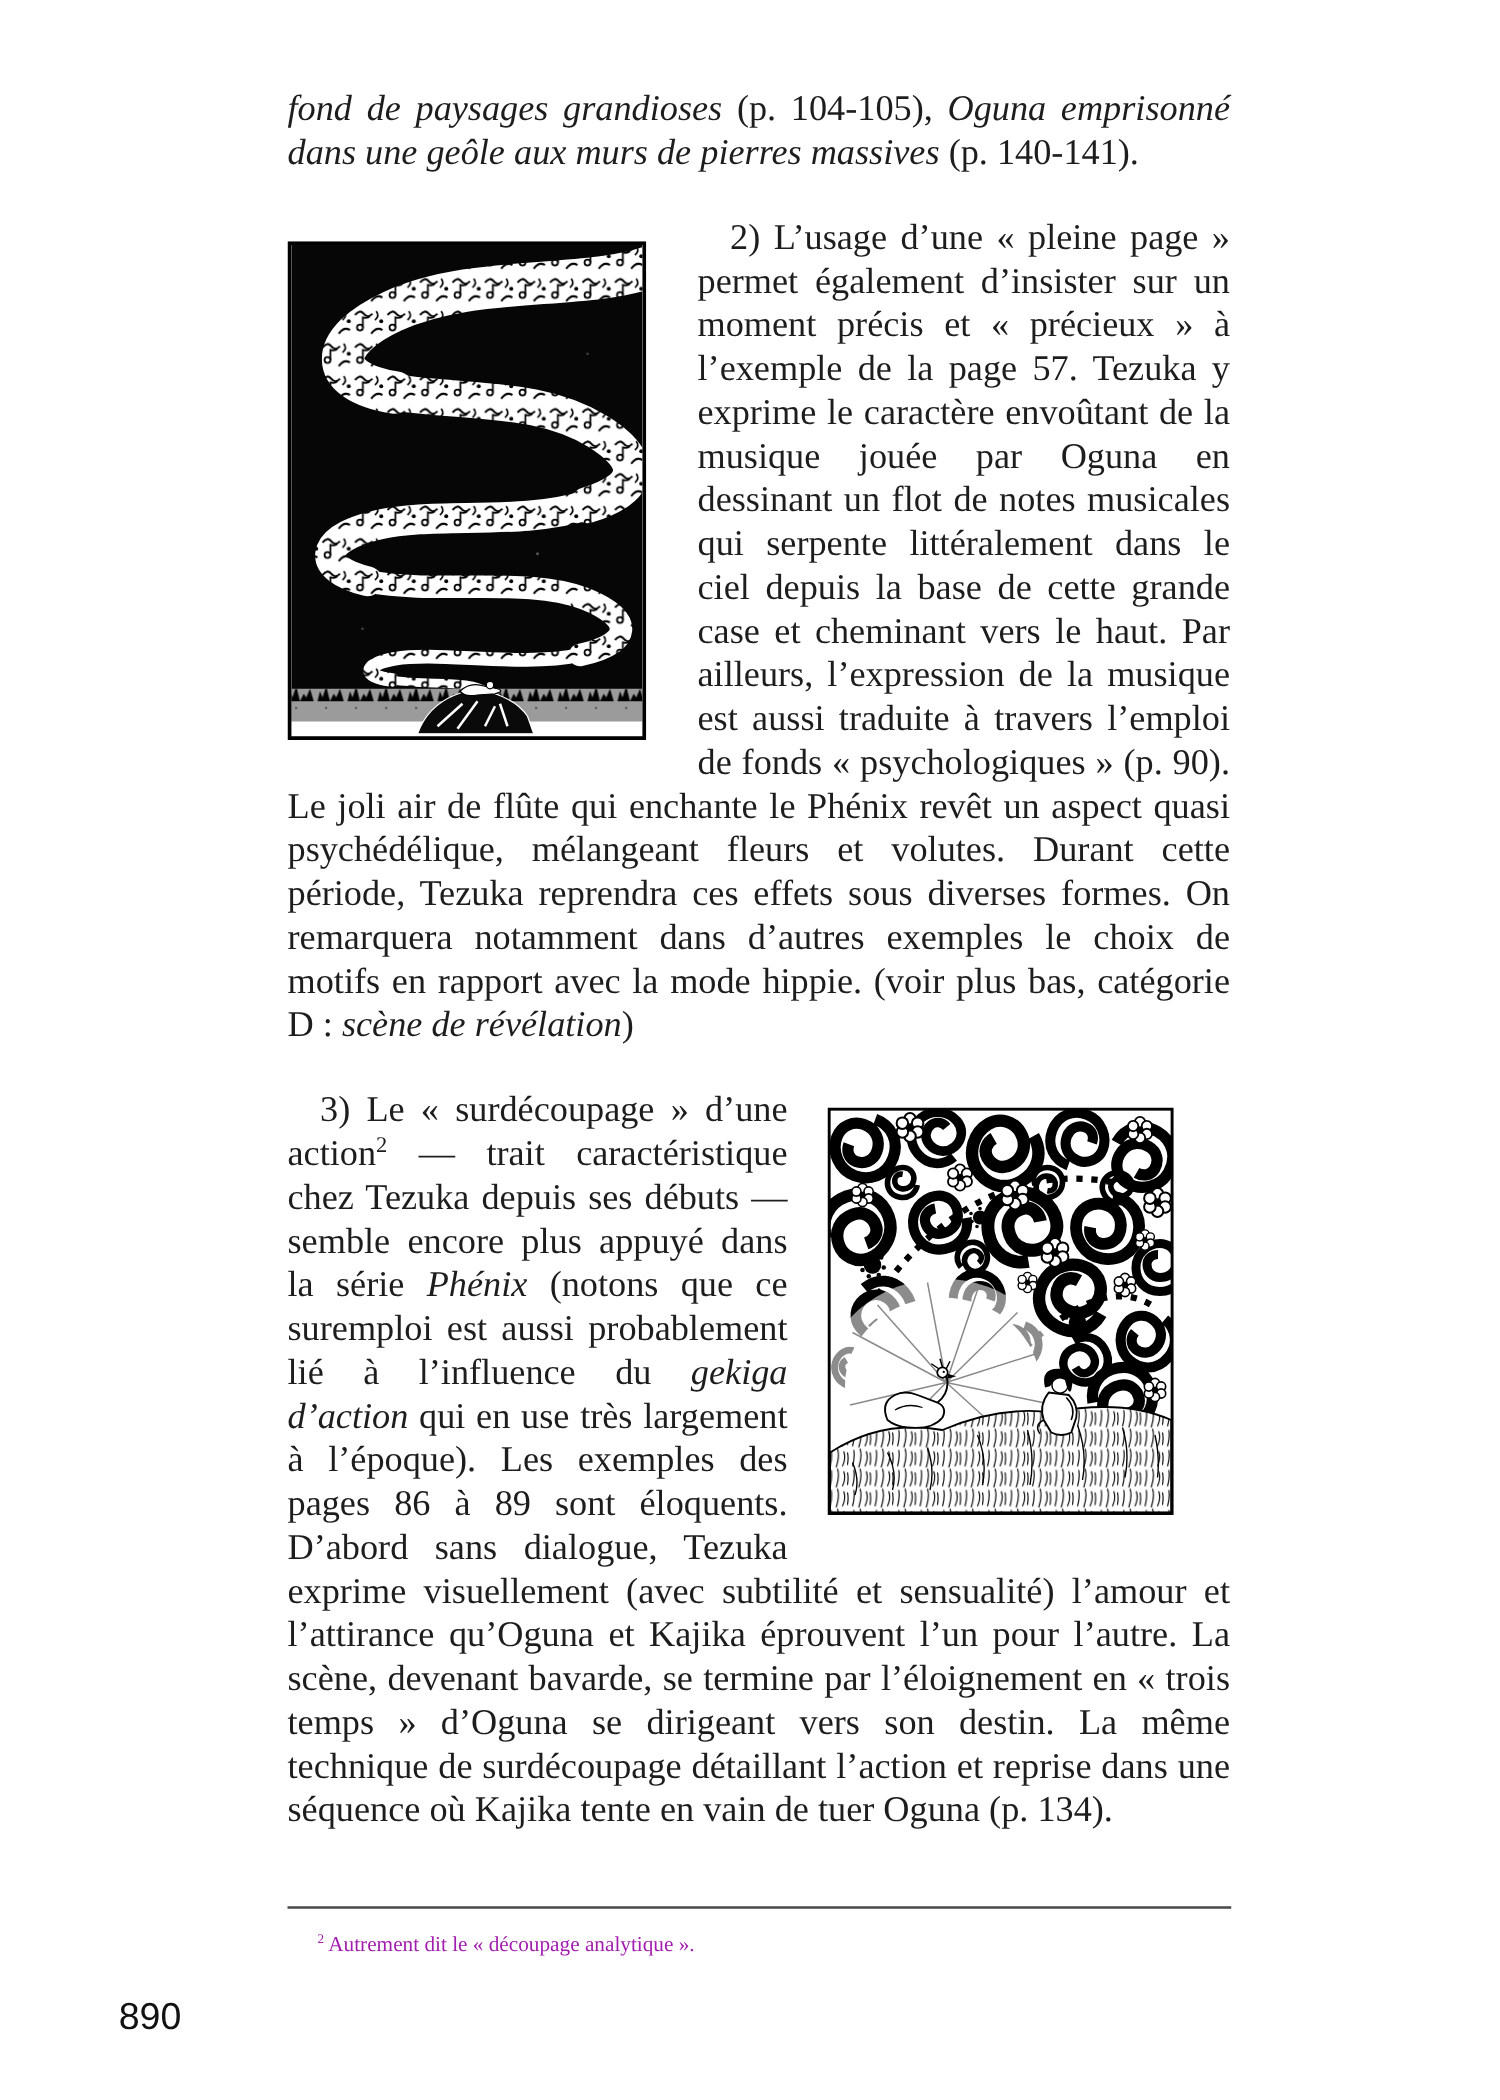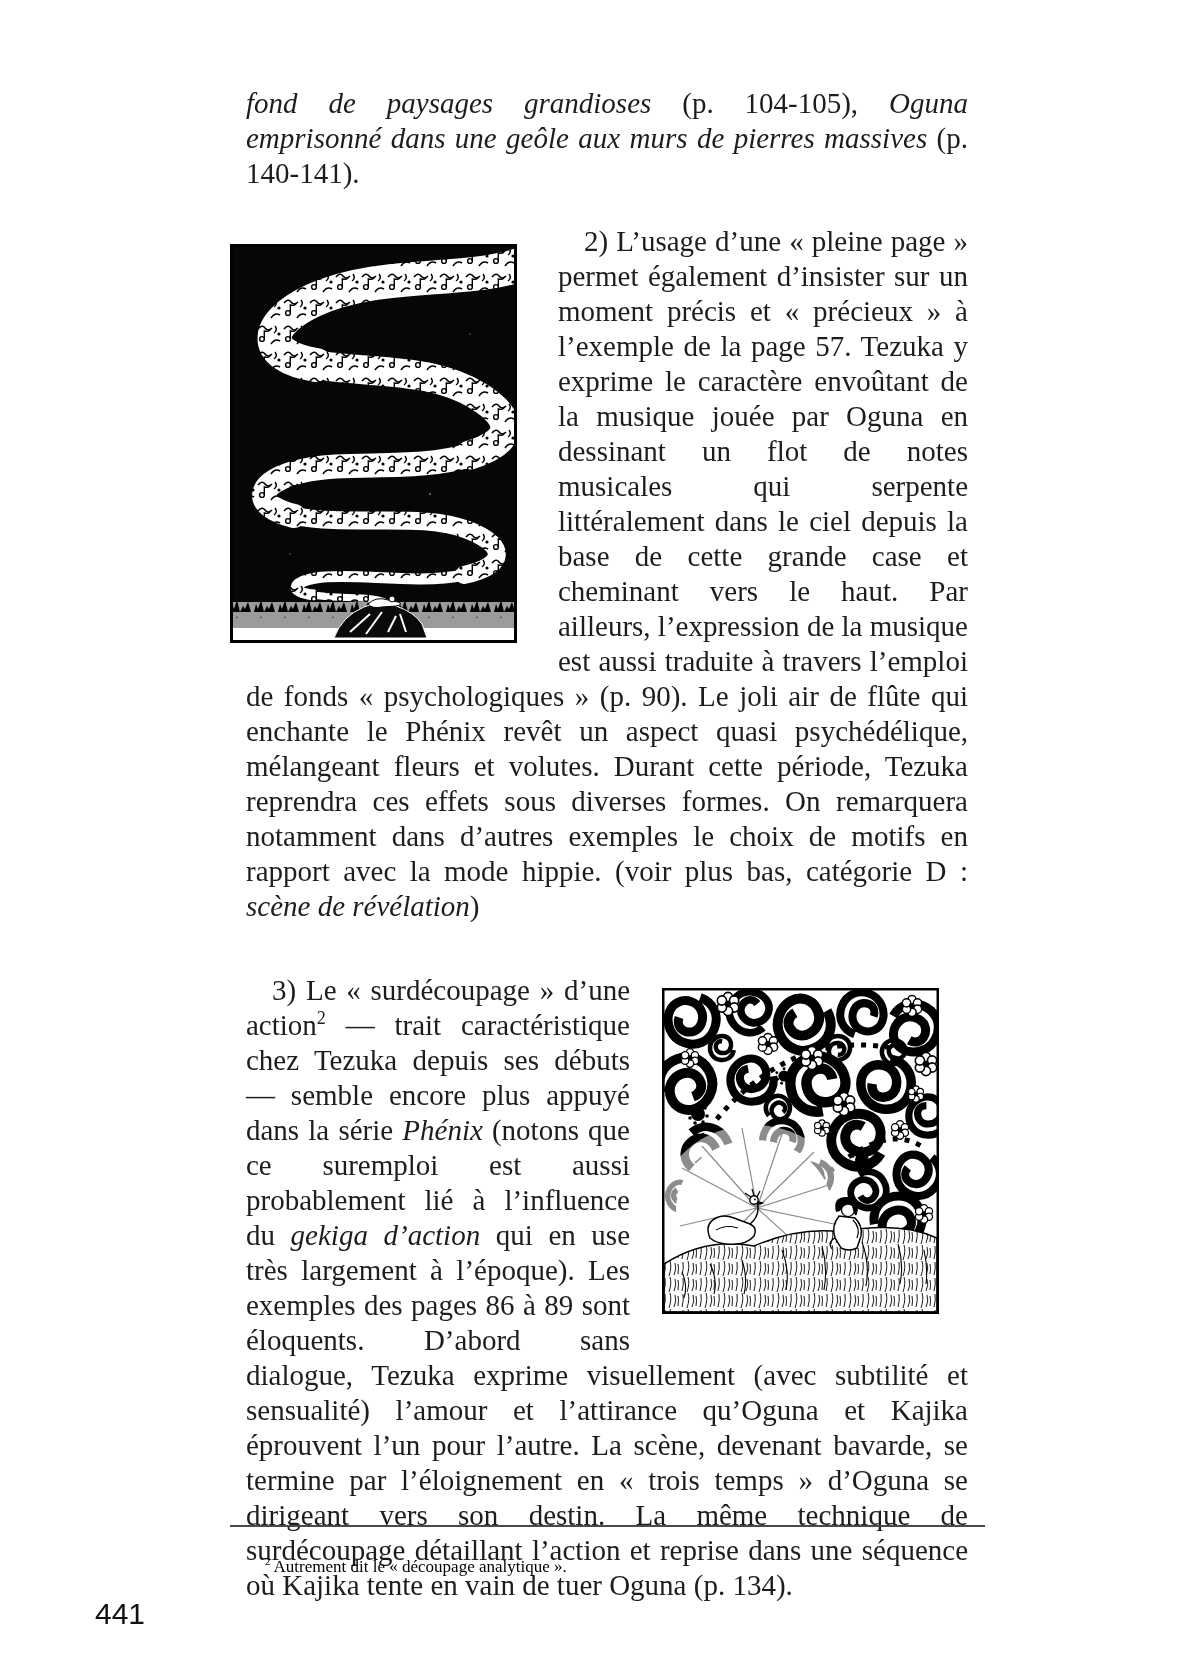--- a/index.html
+++ b/index.html
@@ -7,35 +7,35 @@
     position:relative;width:1200px;height:1680px;margin:0 auto;
     background:#ffffff;overflow:hidden;
     font-family:"Liberation Serif","DejaVu Serif",serif;
     color:#1d1d1d;
   }
   .content{
     position:absolute;left:230px;top:70px;width:754px;
     font-size:29px;line-height:35px;text-align:justify;
   }
   .content > * + *{margin-top:33px;font-family:Liberation Serif, serif;}
-  .para{margin:16px;}
+  .para{margin:0;}
   .indent{text-indent:26px;}
   .it{font-style:italic;}
   sup{font-size:0.62em;vertical-align:super;line-height:0;}
   .section::after{content:"";display:block;clear:both;}
   .figure{background:#fff;}
   .fig1{float:left;width:287px;height:399px;margin:20px 41px 14px 0;}
   .fig2{float:right;width:277px;height:326px;margin:15px 45px 20px 32px;}
   .figure svg{display:block;width:100%;height:100%;}
   .footnote-area{
     position:absolute;left:230px;top:1525px;width:755px;
     border-top:2px solid #4a4a4a;padding-top:13px;
   }
   .footnote{
-    margin:15px;font-size:17px;line-height:23px;text-indent:20px;color:#000000;
+    margin:4px;font-size:17px;line-height:23px;text-indent:20px;color:#a21caf;
   }
   .page-number{
     position:absolute;left:95px;top:1597px;
     font-family:"Liberation Sans","DejaVu Sans",sans-serif;
     font-size:30px;color:#111;
   }
 </style>
 </head>
 <body>
 
@@ -205,15 +205,15 @@
       </div>
       <p class="para indent"><span>3) Le « surdécoupage » d’une action</span><sup>2</sup><span> — trait caractéristique chez Tezuka depuis ses débuts — semble encore plus appuyé dans la série </span><span class="it">Phénix</span><span> (notons que ce suremploi est aussi probablement lié à l’influence du </span><span class="it">gekiga d’action</span><span> qui en use très largement à l’époque). Les exemples des pages 86 à 89 sont éloquents. D’abord sans dialogue, Tezuka exprime visuellement (avec subtilité et sensualité) l’amour et l’attirance qu’Oguna et Kajika éprouvent l’un pour l’autre. La scène, devenant bavarde, se termine par l’éloignement en « trois temps » d’Oguna se dirigeant vers son destin. La même technique de surdécoupage détaillant l’action et reprise dans une séquence où Kajika tente en vain de tuer Oguna (p. 134).</span></p>
     </div>
 
   </div>
 
   <div class="footnote-area">
     <p class="footnote"><sup>2</sup><span> Autrement dit le « découpage analytique ».</span></p>
   </div>
 
-  <div class="page-number">441</div>
+  <div class="page-number">890</div>
 
 </div>
 
 </body></html>

